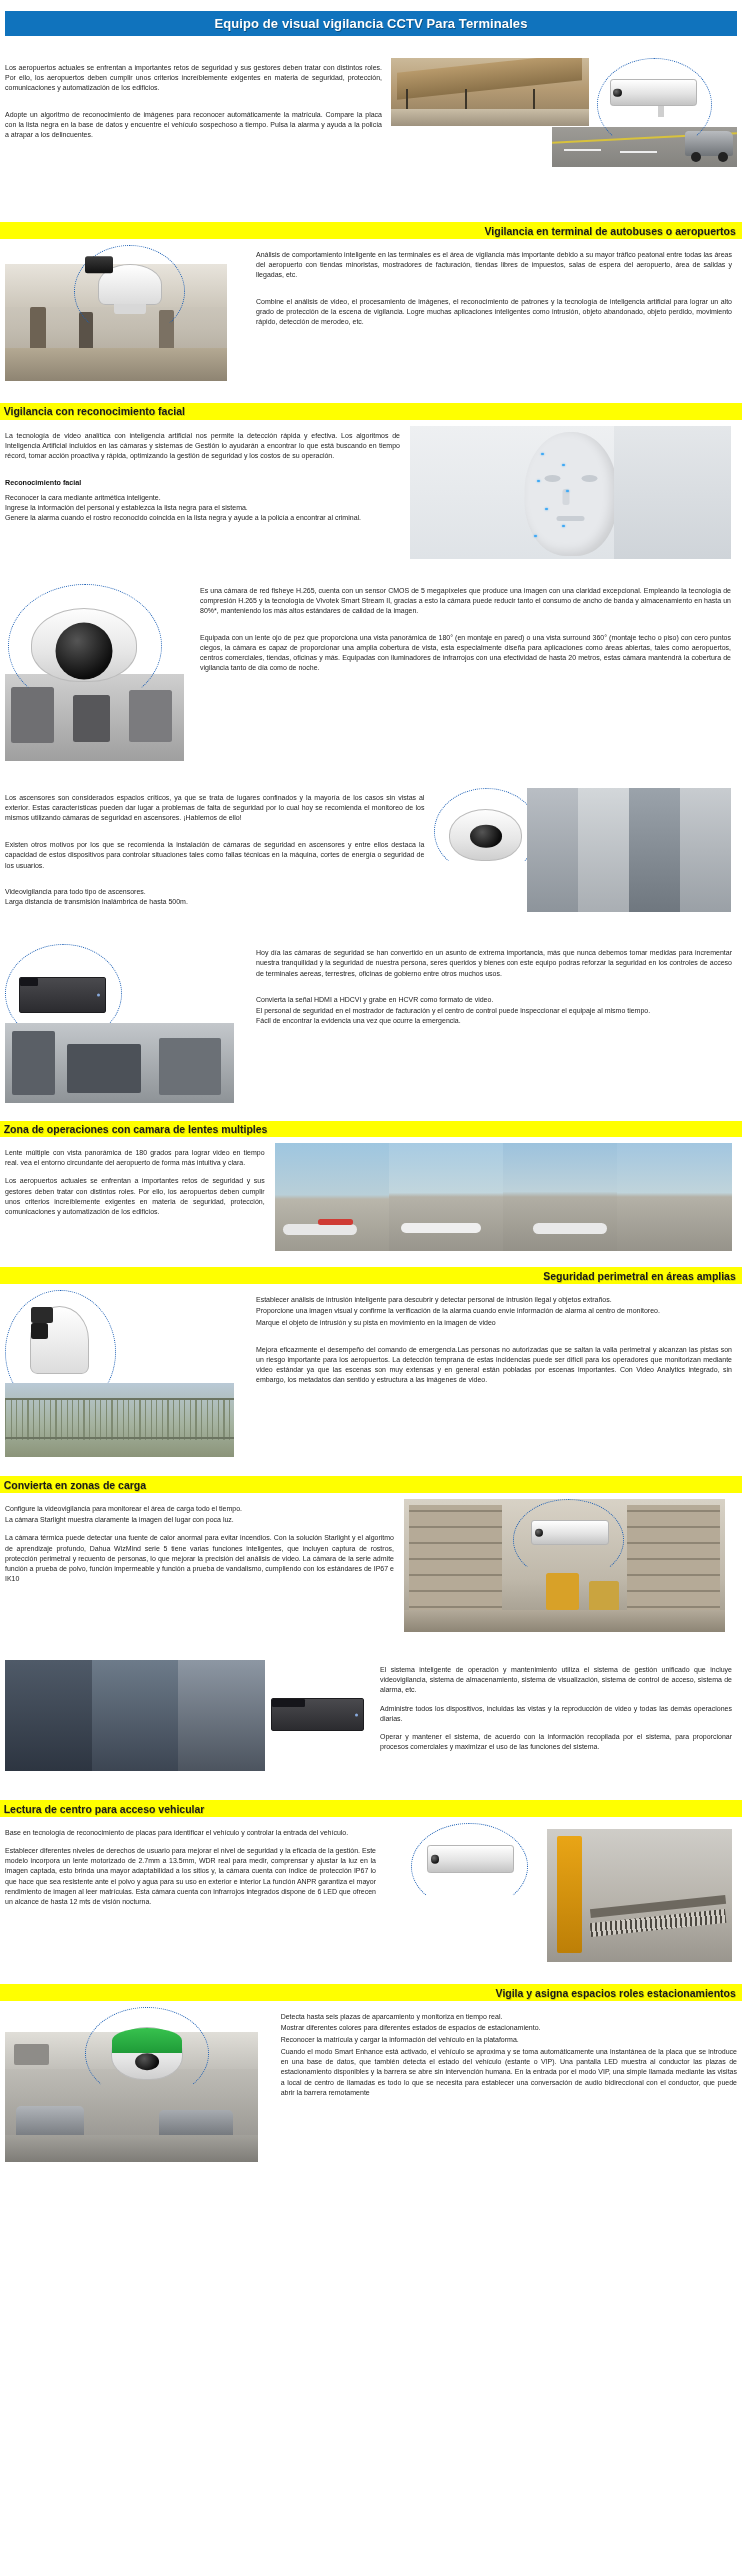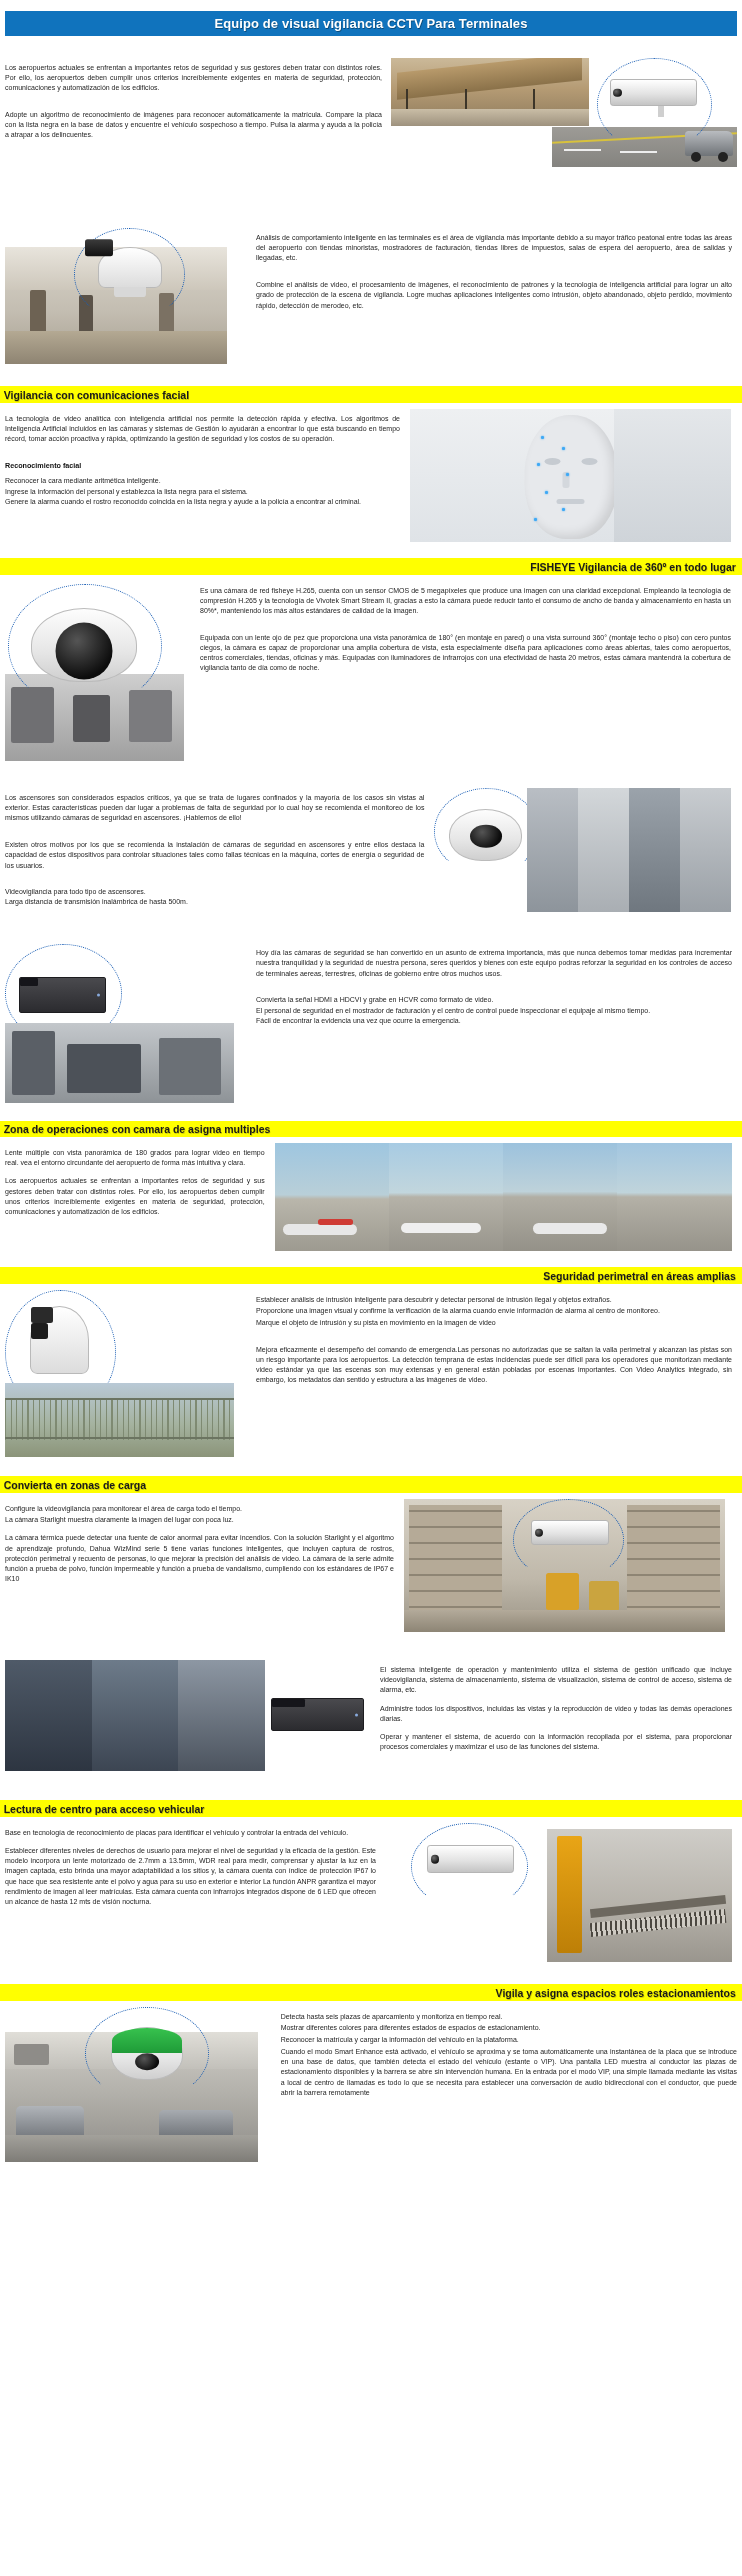--- a/index.html
+++ b/index.html
@@ -198,20 +198,23 @@
 
           <div class="halo" style="right:25px;top:0;width:115px;height:93px;"></div>
           <div class="bullet-cam" style="right:40px;top:21px;width:87px;height:27px;"></div>
           <div class="shape" style="position:absolute;right:73px;top:48px;width:6.2px;height:11px;background:#cfcfcf;"></div>
         </div>
       </div>
     </div>
   </div>
 
   <div class="section">
+    <div class="band right">
+      <h2>Vigilancia en terminal de autobuses o aeropuertos</h2>
+    </div>
     <div class="sec-body" style="gap:10px;">
       <div class="col-media" style="width:241px;">
         <div class="cam-wrap" style="height:142px;">
           <div class="pic" style="position:absolute;left:0;top:18.5px;width:222px;height:117px;background:linear-gradient(180deg,#dad5cb 0%,#c3bdb1 55%,#a79f91 100%);">
             <div class="shape" style="left:0;top:0;width:100%;height:43px;background:linear-gradient(180deg,#e8e4dc,#cdc7bb);"></div>
             <div class="shape" style="left:25px;top:43px;width:16px;height:43px;background:#6d6253;border-radius:1.9px;"></div>
             <div class="shape" style="left:74px;top:48px;width:13.6px;height:38px;background:#5a5248;border-radius:1.9px;"></div>
             <div class="shape" style="left:154px;top:46px;width:15px;height:41px;background:#7b7163;border-radius:1.9px;"></div>
             <div class="ground" style="height:33px;background:linear-gradient(180deg,#b4a993,#8e8472);"></div>
           </div>
@@ -225,21 +228,21 @@
       <div class="col-text" style="width:476px;">
         <p class="txt">Análisis de comportamiento inteligente en las terminales es el área de vigilancia más importante debido a su mayor tráfico peatonal entre todas las áreas del aeropuerto con tiendas minoristas, mostradores de facturación, tiendas libres de impuestos, salas de espera del aeropuerto, área de salidas y llegadas, etc.</p>
         <div class="divider-space"></div>
         <p class="txt">Combine el análisis de video, el procesamiento de imágenes, el reconocimiento de patrones y la tecnología de inteligencia artificial para lograr un alto grado de protección de la escena de vigilancia. Logre muchas aplicaciones inteligentes como intrusión, objeto abandonado, objeto perdido, movimiento rápido, detección de merodeo, etc.</p>
       </div>
     </div>
   </div>
 
   <div class="section">
     <div class="band left">
-      <h2>Vigilancia con comunicaciones facial</h2>
+      <h2>Vigilancia con reconocimiento facial</h2>
     </div>
     <div class="sec-body" style="gap:10px;">
       <div class="col-text" style="width:395px;">
         <p class="txt">La tecnología de video analítica con inteligencia artificial nos permite la detección rápida y efectiva. Los algoritmos de Inteligencia Artificial incluidos en las cámaras y sistemas de Gestión lo ayudarán a encontrar lo que está buscando en tiempo récord, tomar acción proactiva y rápida, optimizando la gestión de seguridad y los costos de su operación.</p>
         <div class="divider-space"></div>
         <h4 class="sub">Reconocimiento facial</h4>
         <p class="txt lines" style="margin-bottom:0;">Reconocer la cara mediante aritmética inteligente.</p>
         <p class="txt lines" style="margin-bottom:0;">Ingrese la información del personal y establezca la lista negra para el sistema.</p>
         <p class="txt lines">Genere la alarma cuando el rostro reconocido coincida en la lista negra y ayude a la policía a encontrar al criminal.</p>
       </div>
@@ -258,23 +261,20 @@
           <div class="face-dot" style="left:135px;top:82px;"></div>
           <div class="face-dot" style="left:152px;top:99px;"></div>
           <div class="face-dot" style="left:124px;top:109px;"></div>
           <div class="shape" style="right:0;top:0;width:117px;height:133px;background:linear-gradient(180deg,#e4e7ea,#cfd4d9);"></div>
         </div>
       </div>
     </div>
   </div>
 
   <div class="section">
-    <div class="band right">
-      <h2>FISHEYE Vigilancia de 360º en todo lugar</h2>
-    </div>
     <div class="sec-body" style="gap:10px;">
       <div class="col-media" style="width:185px;">
         <div class="cam-wrap" style="height:185px;">
           <div class="pic" style="position:absolute;left:0;top:93px;width:179px;height:87px;background:linear-gradient(180deg,#cfcfcf,#9f9f9f);">
             <div class="shape" style="left:6.2px;top:12.4px;width:43px;height:56px;background:#6f6f72;border-radius:2.5px;"></div>
             <div class="shape" style="left:68px;top:21px;width:37px;height:47px;background:#57575a;border-radius:2.5px;"></div>
             <div class="shape" style="left:124px;top:16px;width:43px;height:52px;background:#7b7b7e;border-radius:2.5px;"></div>
           </div>
           <div class="halo" style="left:2.5px;top:2.5px;width:154px;height:124px;"></div>
           <div class="dome-cam" style="left:26px;top:27px;width:106px;height:74px;">
@@ -338,21 +338,21 @@
         <div class="divider-space"></div>
         <p class="txt lines" style="margin-bottom:0;">Convierta la señal HDMI a HDCVI y grabe en HCVR como formato de video.</p>
         <p class="txt lines" style="margin-bottom:0;">El personal de seguridad en el mostrador de facturación y el centro de control puede inspeccionar el equipaje al mismo tiempo.</p>
         <p class="txt lines">Fácil de encontrar la evidencia una vez que ocurre la emergencia.</p>
       </div>
     </div>
   </div>
 
   <div class="section">
     <div class="band left">
-      <h2>Zona de operaciones con camara de asigna multiples</h2>
+      <h2>Zona de operaciones con camara de lentes multiples</h2>
     </div>
     <div class="sec-body" style="gap:10px;">
       <div class="col-text" style="width:260px;">
         <p class="txt">Lente múltiple con vista panorámica de 180 grados para lograr video en tiempo real. vea el entorno circundante del aeropuerto de forma más intuitiva y clara.</p>
         <p class="txt">Los aeropuertos actuales se enfrentan a importantes retos de seguridad y sus gestores deben tratar con distintos roles. Por ello, los aeropuertos deben cumplir unos criterios increíblemente exigentes en materia de seguridad, protección, comunicaciones y automatización de los edificios.</p>
       </div>
       <div class="col-media" style="width:463px;">
         <div class="photo-strip" style="width:457px;height:108px;">
           <div class="cell" style="background:linear-gradient(180deg,#9ec6e0 0%,#b9cfd8 48%,#b9b6ab 52%,#9d9a90 100%);position:relative;">
             <div class="shape" style="position:absolute;left:8.7px;bottom:16px;width:74px;height:11px;background:#e7e7e7;border-radius:5.6px;"></div>

